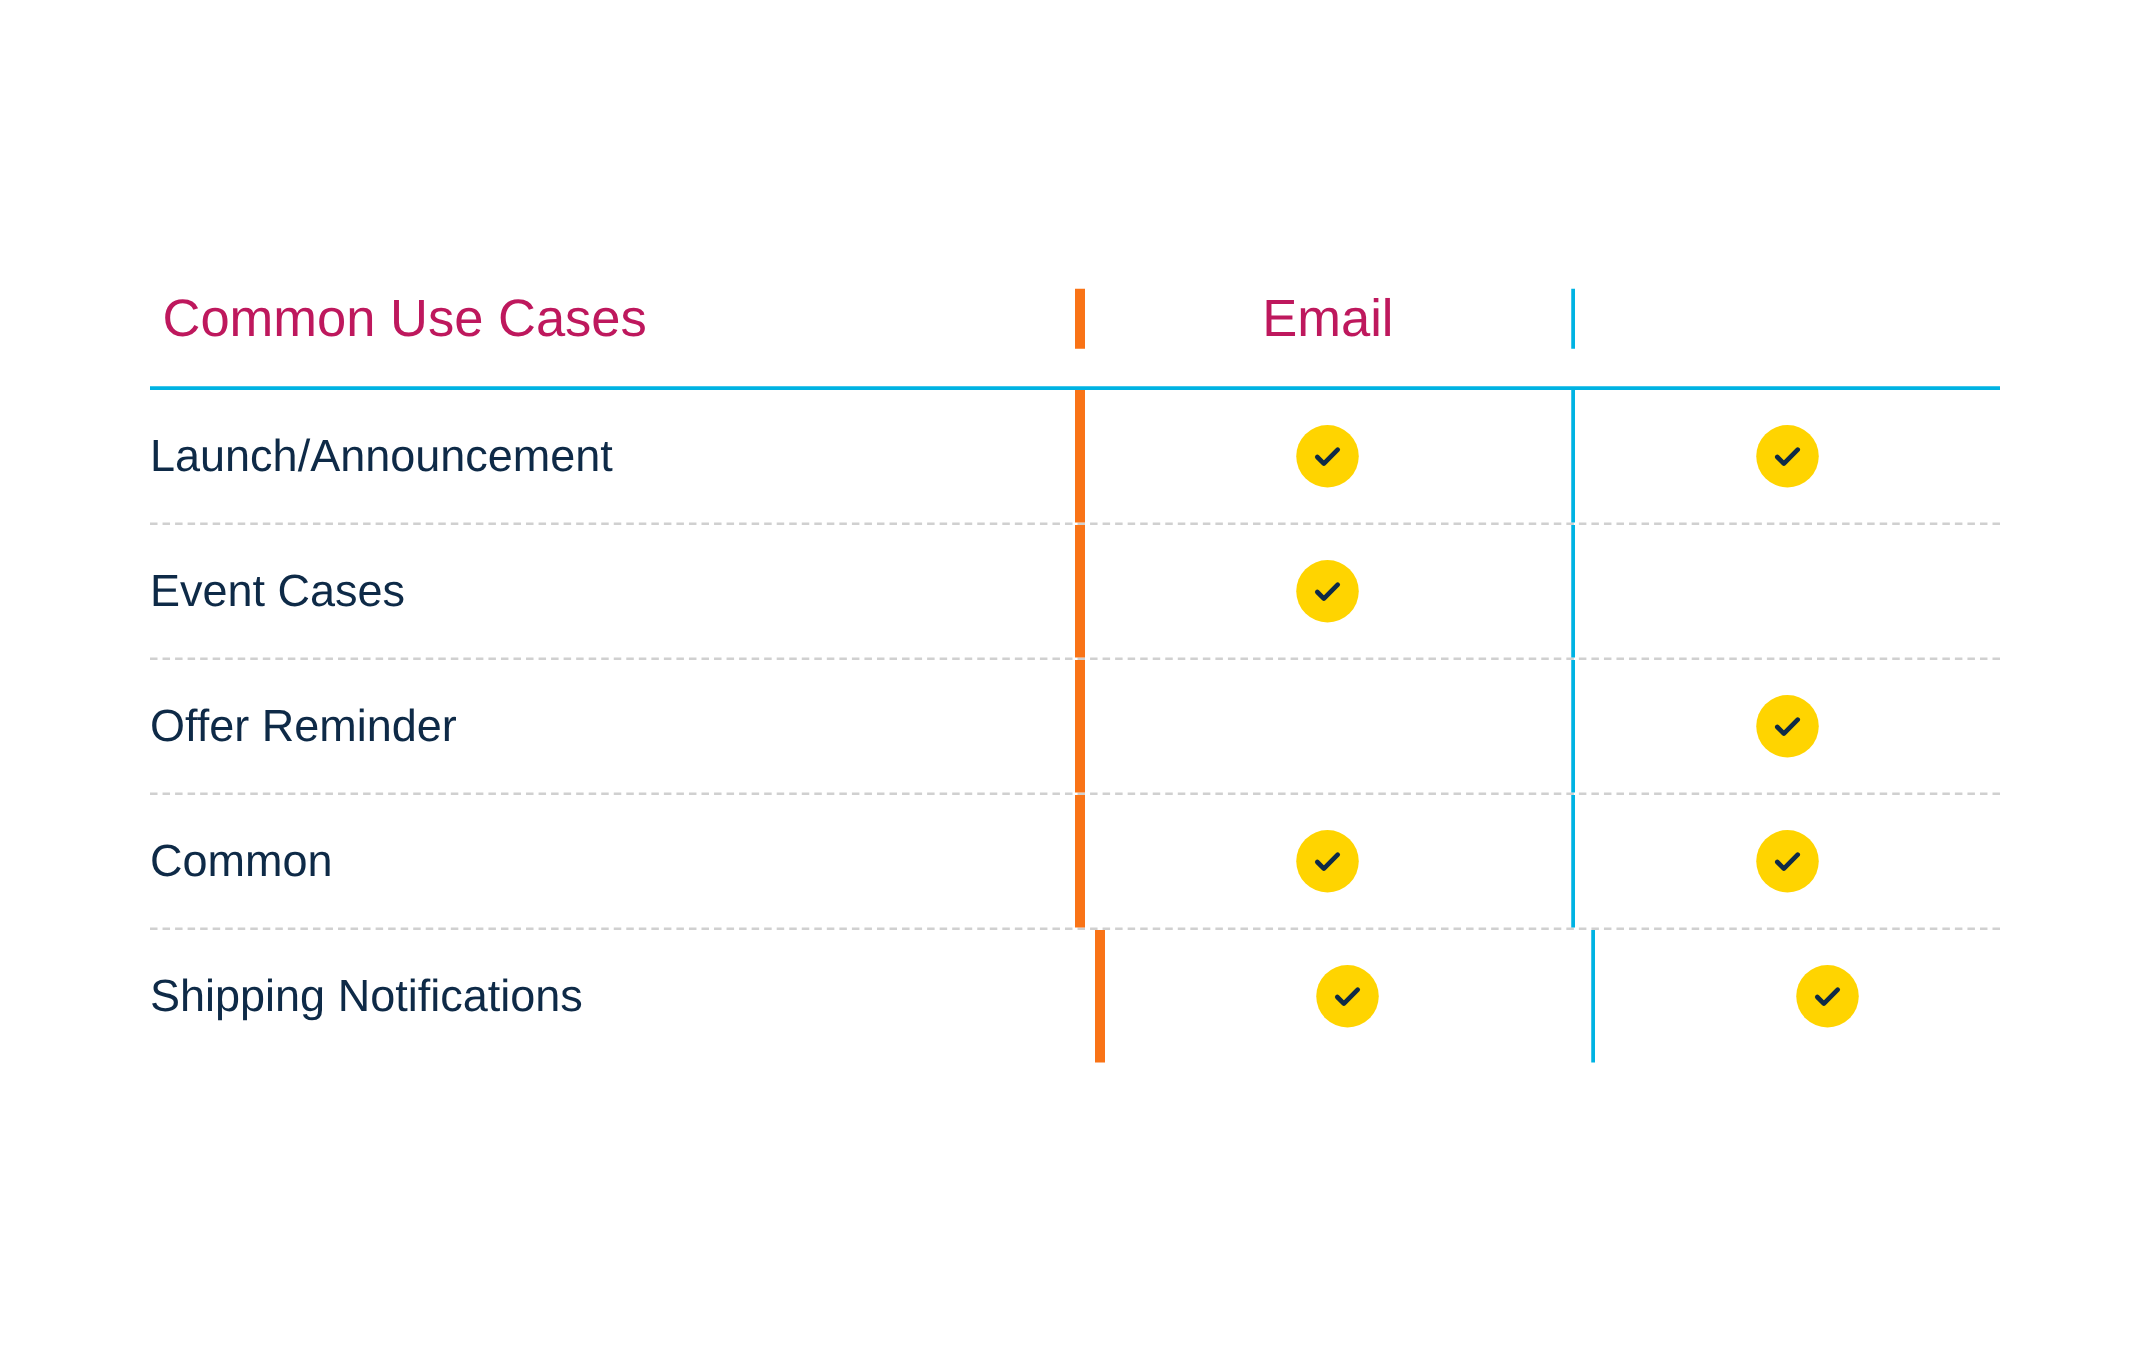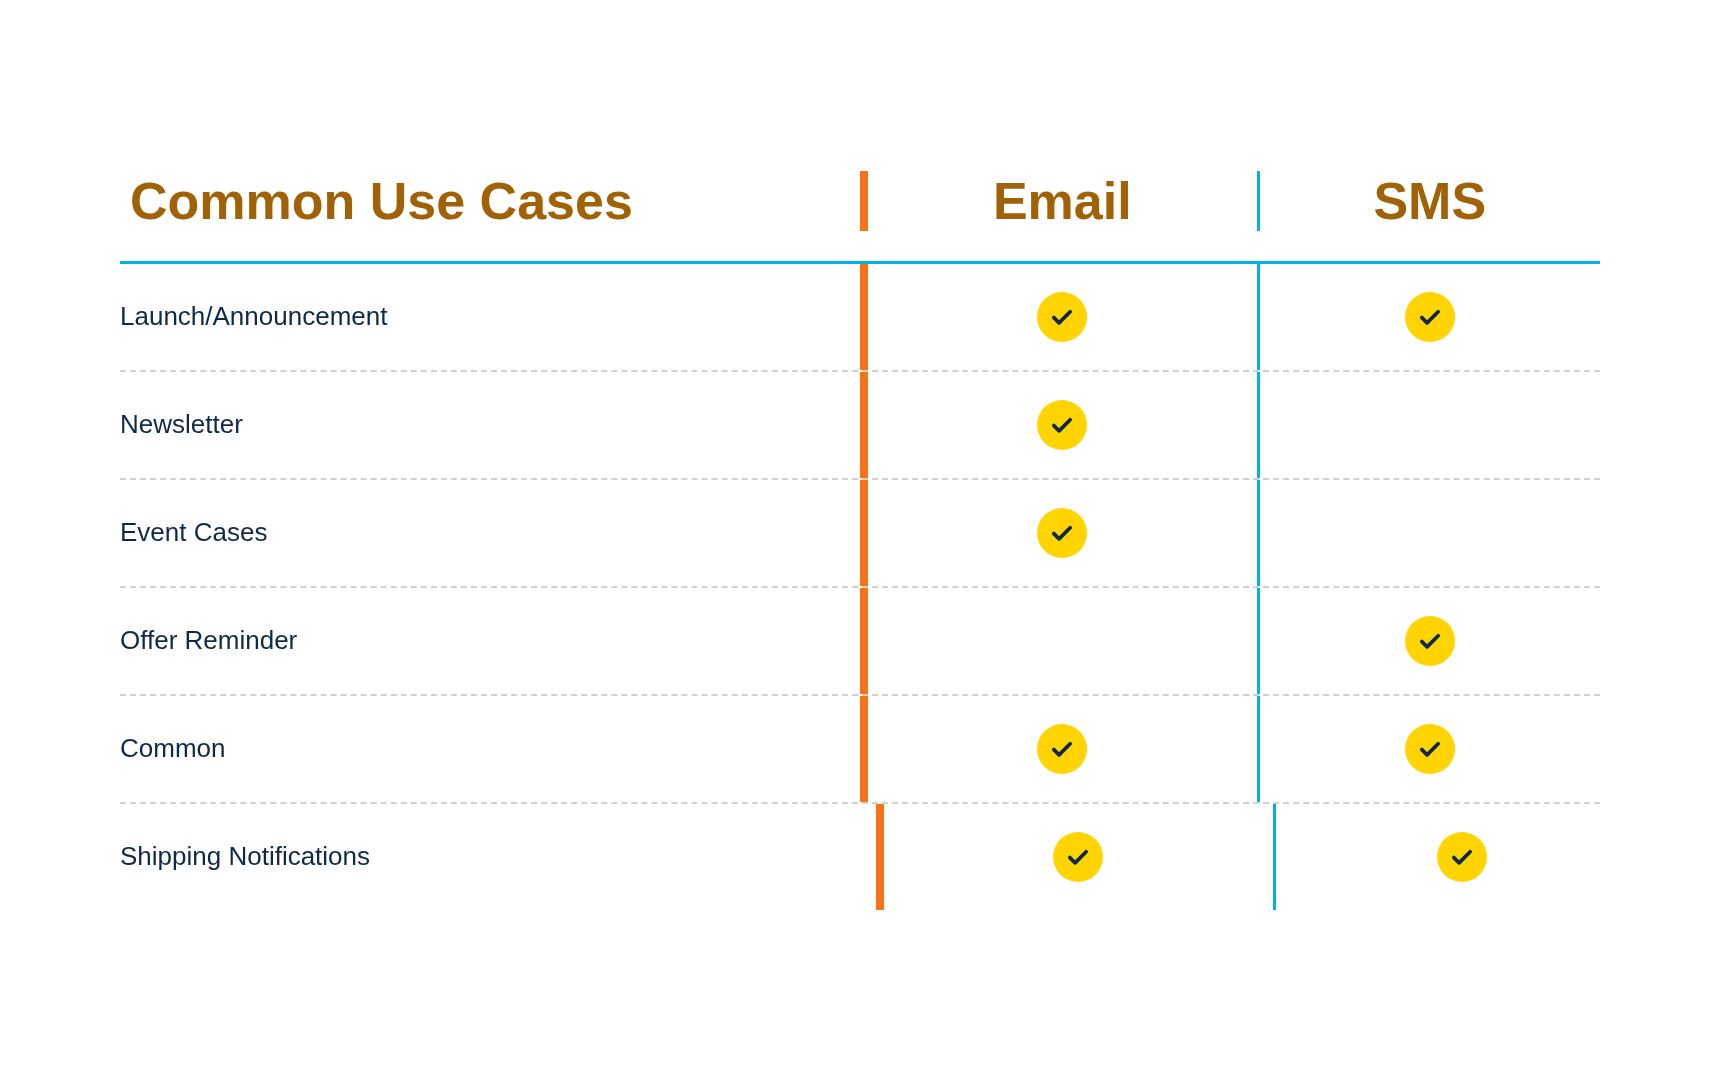--- a/index.html
+++ b/index.html
@@ -28,23 +28,23 @@
       position: relative;
     }
 
     .header-row {
       display: flex;
       padding-bottom: 30px;
       border-bottom: 3px solid #00b3e3;
     }
 
     .header-cell {
-      color: #a16207;
-      font-size: 52px;
-      font-weight: 700;
+      color: #be185d;
+      font-size: 42px;
+      font-weight: 400;
       display: flex;
       align-items: center;
     }
 
     .header-cell.col-usecase {
       text-align: left;
       justify-content: flex-start;
     }
 
     .header-cell.col-email,
@@ -81,21 +81,21 @@
     }
 
     .body-cell {
       padding: 28px 0;
       display: flex;
       align-items: center;
     }
 
     .body-cell.col-usecase {
       color: #0e2a47;
-      font-size: 26px;
+      font-size: 36px;
       font-weight: 500;
       justify-content: flex-start;
     }
 
     .body-cell.col-email,
     .body-cell.col-sms {
       justify-content: center;
     }
 
     .check-badge {
@@ -123,51 +123,39 @@
   </style>
 </head>
 <body>
 
 <div class="container">
   <div class="table">
 
     <div class="header-row">
       <div class="header-cell col-usecase">Common Use Cases</div>
       <div class="header-cell col-email">Email</div>
-      <div class="header-cell col-sms">SMS</div>
     </div>
 
     <div id="table-body">
         <div class="body-row">
           <div class="body-cell col-usecase">Launch/Announcement</div>
           <div class="body-cell col-email">
             <span class="check-badge">
               <svg viewBox="0 0 24 24">
                 <path d="M5 12.5l4.5 4.5L19 7.5"></path>
               </svg>
             </span>
           </div>
           <div class="body-cell col-sms">
             <span class="check-badge">
               <svg viewBox="0 0 24 24">
                 <path d="M5 12.5l4.5 4.5L19 7.5"></path>
               </svg>
             </span>
           </div>
-        </div>
-        <div class="body-row">
-          <div class="body-cell col-usecase">Newsletter</div>
-          <div class="body-cell col-email">
-            <span class="check-badge">
-              <svg viewBox="0 0 24 24">
-                <path d="M5 12.5l4.5 4.5L19 7.5"></path>
-              </svg>
-            </span>
-          </div>
-          <div class="body-cell col-sms"></div>
         </div>
         <div class="body-row">
           <div class="body-cell col-usecase">Event Cases</div>
           <div class="body-cell col-email">
             <span class="check-badge">
               <svg viewBox="0 0 24 24">
                 <path d="M5 12.5l4.5 4.5L19 7.5"></path>
               </svg>
             </span>
           </div>

